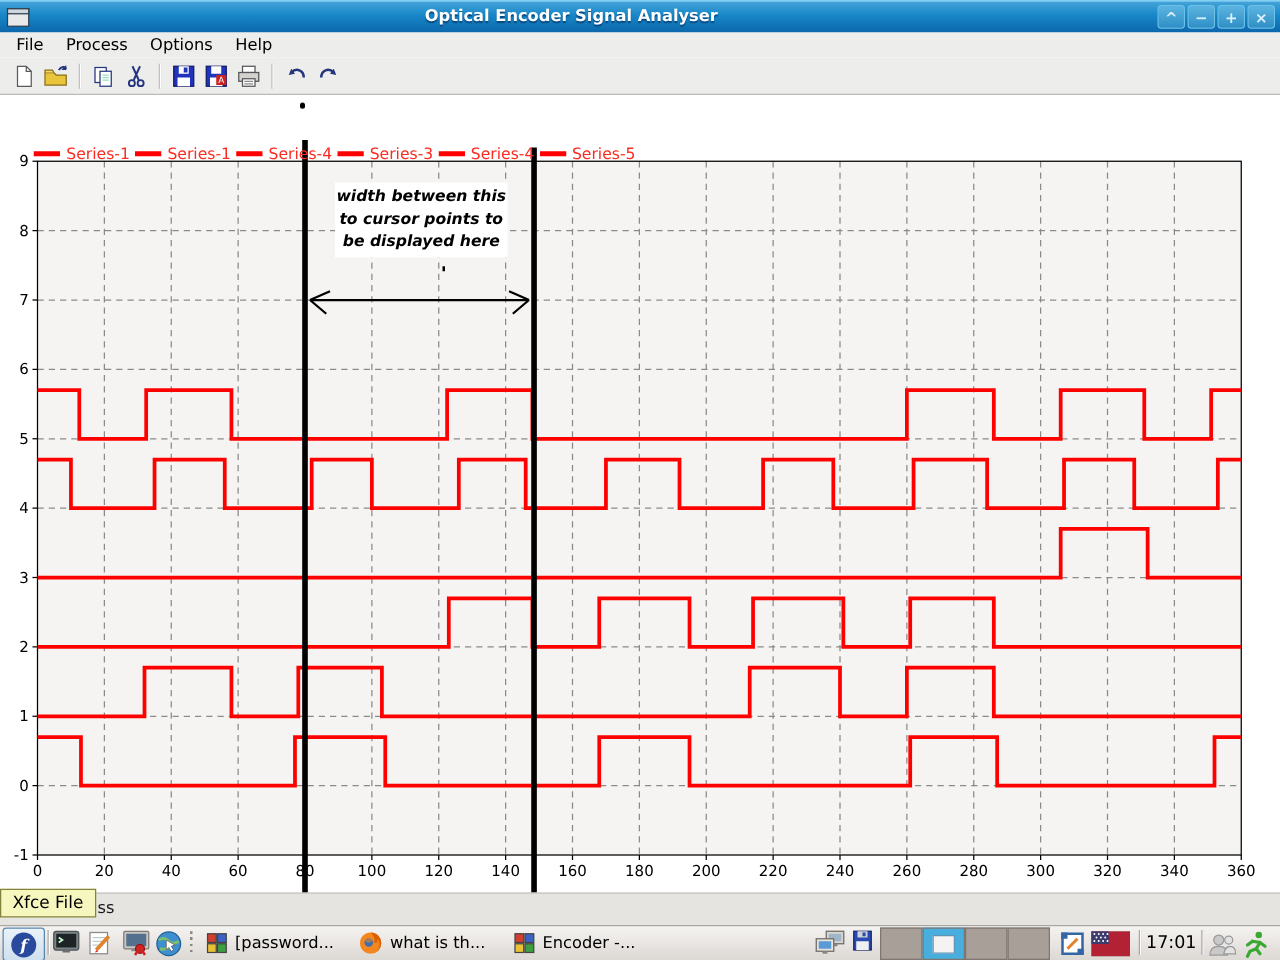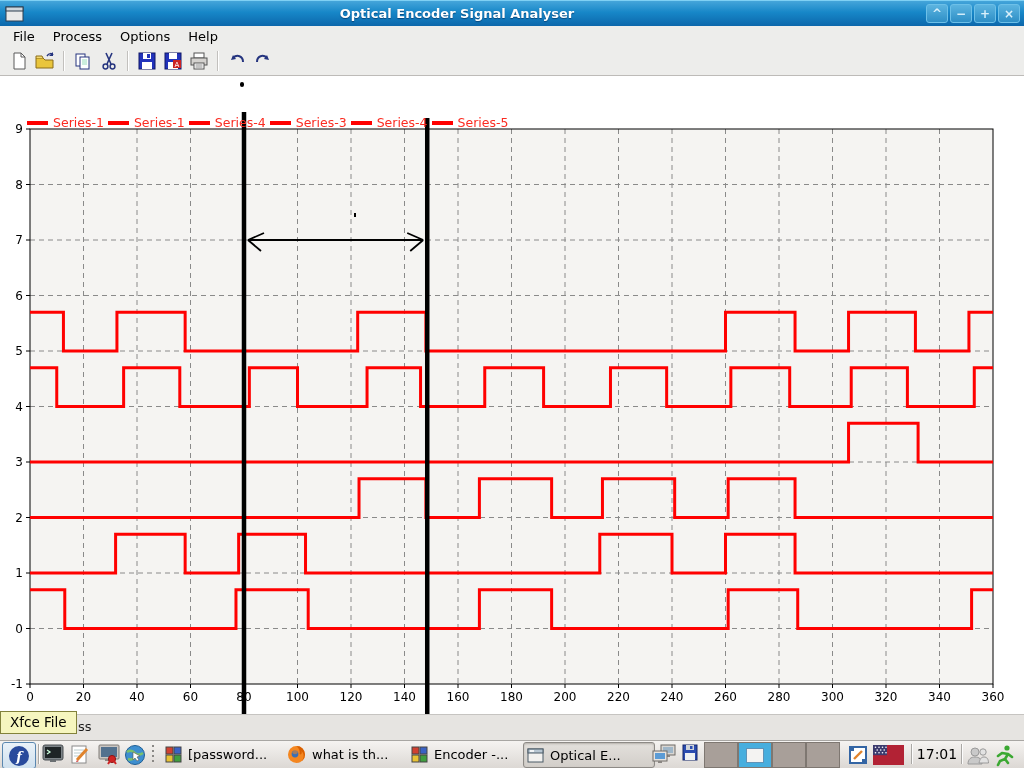--- a/index.html
+++ b/index.html
@@ -286,20 +286,25 @@
           </span>
           <span class="legend-item">
             <span class="legend-marker"></span>
             <span class="legend-label">Series-4</span>
           </span>
           <span class="legend-item">
             <span class="legend-marker"></span>
             <span class="legend-label">Series-5</span>
           </span>
         </div>
+      <div class="annotation">
+        <span style="display:block">width between this</span>
+        <span style="display:block">to cursor points to</span>
+        <span style="display:block">be displayed here</span>
+      </div>
       <div class="ann-dot"></div>
       <div class="cursor-tip-dot"></div>
       <div class="statusbar">
         <span>ss</span>
       </div>
     </div>
   </div>
 
   <div class="tooltip">Xfce File</div>
 
@@ -369,30 +374,20 @@
       <div class="tb task-item" style="left: 408px; width: 104px; justify-content: flex-start;">
         <span style="display: flex;">
           <svg width="17" height="17" viewBox="0 0 17 17">
             <rect x="1" y="1" width="7" height="7" fill="#d04030" stroke="#444"></rect>
             <rect x="9" y="1" width="7" height="7" fill="#3a62c4" stroke="#444"></rect>
             <rect x="1" y="9" width="7" height="7" fill="#e8c234" stroke="#444"></rect>
             <rect x="9" y="9" width="7" height="7" fill="#3f9e3f" stroke="#444"></rect>
           </svg>
         </span>
         <span class="task-label">Encoder -...</span>
-      </div>
-      <div class="tb task-item active" style="left: 523px; width: 124px; justify-content: flex-start;">
-        <span style="display: flex;">
-          <svg width="17" height="15" viewBox="0 0 17 15">
-            <rect x="1" y="1" width="15" height="13" fill="#f2f1ef" stroke="#4a5a66"></rect>
-            <rect x="1" y="1" width="15" height="4" fill="#b7c6d2" stroke="#4a5a66"></rect>
-            <rect x="3" y="2.2" width="4" height="1.6" fill="#fff"></rect>
-          </svg>
-        </span>
-        <span class="task-label">Optical E...</span>
       </div>
       <div class="tb " style="left: 651px; top: 3px;">
         <svg width="26" height="22" viewBox="0 0 26 22">
           <rect x="10" y="1" width="14" height="10" fill="#d9d6d2" stroke="#6e6a66"></rect>
           <rect x="12" y="3" width="10" height="6" fill="#9fb6c8"></rect>
           <rect x="15" y="11" width="4" height="2" fill="#8a8682"></rect>
           <rect x="2" y="7" width="14" height="10" fill="#e6e3df" stroke="#6e6a66"></rect>
           <rect x="4" y="9" width="10" height="6" fill="#5b9bd5"></rect>
           <rect x="7" y="17" width="4" height="2" fill="#8a8682"></rect>
         </svg>

